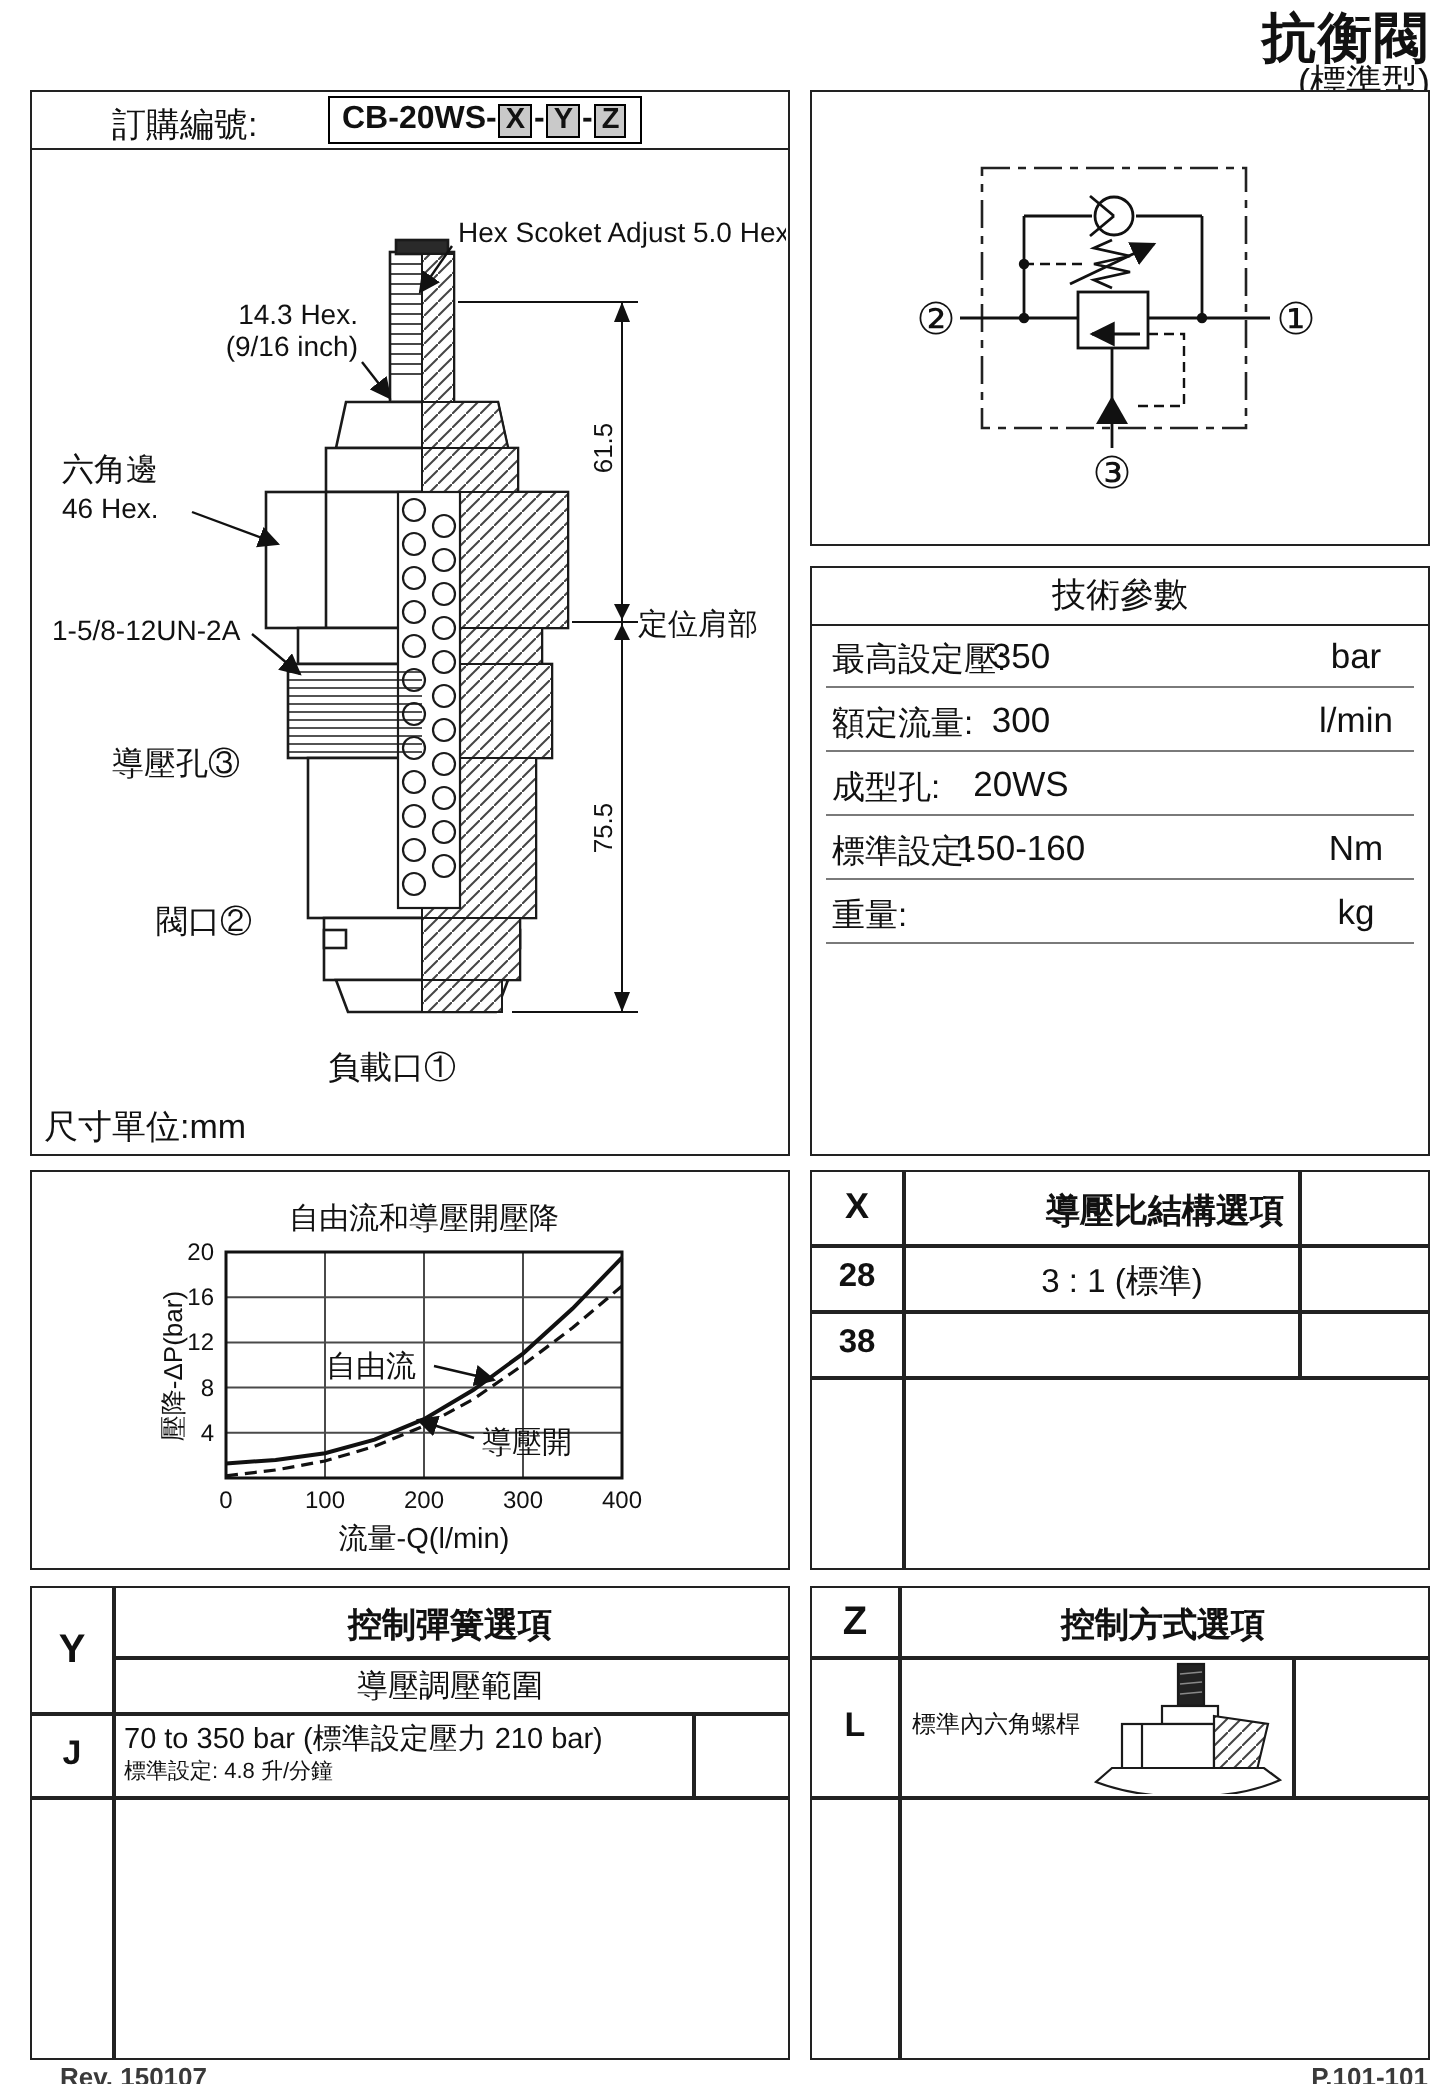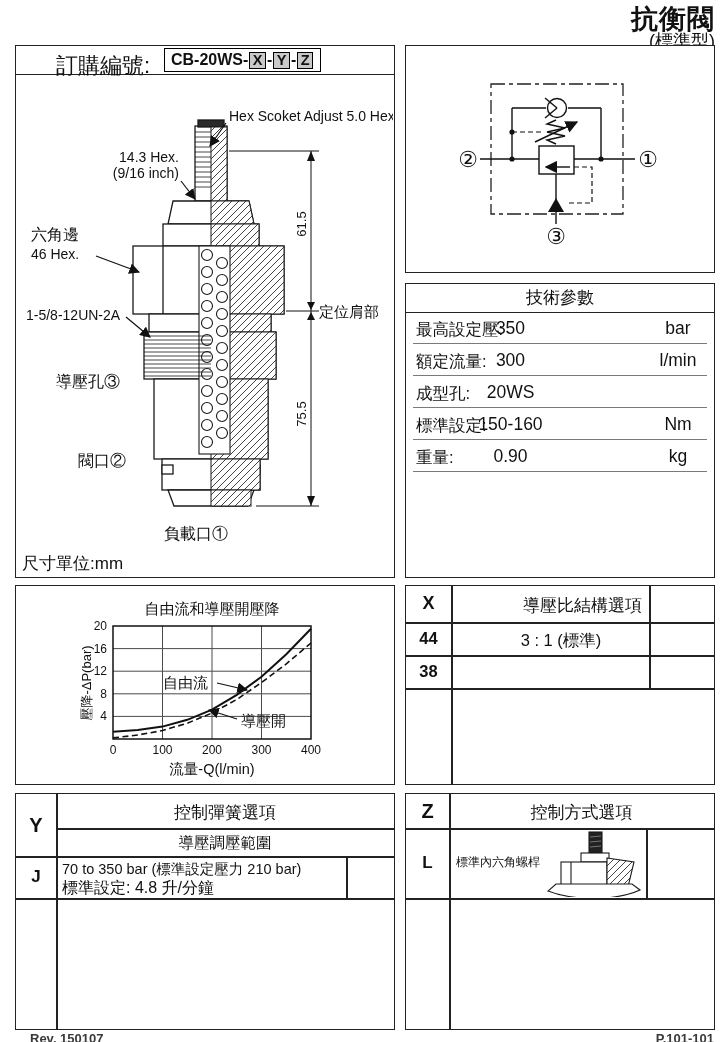--- a/index.html
+++ b/index.html
@@ -11,21 +11,21 @@
   }
   .box{position:absolute;border:1.6px solid #222;background:#fff;box-sizing:border-box}
 
   
   #page-title{position:absolute;top:1px;right:7px;font-size:27px;font-weight:bold;letter-spacing:1px}
   #page-subtitle{position:absolute;top:29px;right:7px;font-size:18px;font-weight:normal}
 
   
   #order-drawing-box{left:15px;top:45px;width:380px;height:533px}
   .order-row{position:absolute;left:0;top:0;width:100%;height:28px;border-bottom:1.6px solid #222}
-  .order-label{position:absolute;left:40px;top:5px;font-size:22px}
+  .order-label{position:absolute;left:40px;top:5px;font-size:17px}
   .pn-box{position:absolute;left:148px;top:2px;height:22px;border:1.6px solid #000;
           display:flex;align-items:center;padding:0 6px;font-weight:bold;font-size:16px}
   .pn-code{border:1.4px solid #000;background:#c9c9c9;padding:0 2.5px;margin:0 1px;
            line-height:15px;font-size:14.5px}
   #valve-svg{position:absolute;left:0;top:28px}
   .unit-note{position:absolute;left:6px;bottom:2px;font-size:17px}
 
   
   #schematic-box{left:405px;top:45px;width:310px;height:228px}
 
@@ -40,28 +40,28 @@
 
   
   #chart-box{left:15px;top:585px;width:380px;height:200px}
   #chart-svg text{font-family:"Liberation Sans",sans-serif}
 
   
   #x-box{left:405px;top:585px;width:310px;height:200px}
   .vline{position:absolute;width:1.5px;background:#222}
   .hline{position:absolute;height:1.5px;background:#222}
   .opt-code{position:absolute;text-align:center;font-weight:bold;font-size:18px}
-  .opt-title{position:absolute;text-align:center;font-weight:normal;font-size:17px}
+  .opt-title{position:absolute;text-align:center;font-weight:bold;font-size:17px}
   .opt-cell{position:absolute;text-align:center;font-size:16.5px}
 
   
   #y-box{left:15px;top:793px;width:380px;height:237px}
   #z-box{left:405px;top:793px;width:310px;height:237px}
   .y-line1{position:absolute;left:46px;top:66px;font-size:14.5px;white-space:nowrap}
-  .y-line2{position:absolute;left:46px;top:84px;font-size:16px;white-space:nowrap}
+  .y-line2{position:absolute;left:46px;top:84px;font-size:11px;white-space:nowrap}
   .z-desc{position:absolute;left:50px;top:60px;font-size:12px;white-space:nowrap}
   #z-screw-svg{position:absolute;left:138px;top:37px}
 
   
   .footer{position:absolute;top:1031px;font-size:13px;color:#3a3a3a;font-weight:bold}
   #footer-left{left:30px}
   #footer-right{right:8px}
 </style>
 </head>
 <body>
@@ -289,21 +289,20 @@
     <span class="tech-value">20WS</span>
     <span class="tech-unit"></span>
   </div>
   <div class="tech-row" style="top:124px">
     <span class="tech-label">標準設定:</span>
     <span class="tech-value">150-160</span>
     <span class="tech-unit">Nm</span>
   </div>
   <div class="tech-row" style="top:156px">
     <span class="tech-label">重量:</span>
-    <span class="tech-value">0.90</span>
     <span class="tech-unit">kg</span>
   </div>
 </div>
 
 <div class="box" id="chart-box">
   <svg id="chart-svg" width="377" height="197" viewBox="0 0 377 197">
     <g id="chart-grid">
         <line x1="97" y1="130.4" x2="295" y2="130.4" stroke="#4a4a4a" stroke-width="1"></line>
         <line x1="97" y1="107.8" x2="295" y2="107.8" stroke="#4a4a4a" stroke-width="1"></line>
         <line x1="97" y1="85.2" x2="295" y2="85.2" stroke="#4a4a4a" stroke-width="1"></line>
@@ -342,21 +341,21 @@
 </div>
 
 <div class="box" id="x-box">
   <div class="vline" style="left:45px;top:0;bottom:0"></div>
   <div class="vline" style="left:243px;top:0;height:103px"></div>
   <div class="hline" style="left:0;right:0;top:36px"></div>
   <div class="hline" style="left:0;right:0;top:69px"></div>
   <div class="hline" style="left:0;right:0;top:102px"></div>
   <div class="opt-code" style="left:0;width:45px;top:7px">X</div>
   <div class="opt-title" style="left:45px;right:0;top:8px">導壓比結構選項</div>
-  <div class="opt-code" style="left:0;width:45px;top:43px;font-size:16.5px">44</div>
+  <div class="opt-code" style="left:0;width:45px;top:43px;font-size:16.5px">28</div>
   <div class="opt-cell" style="left:45px;width:220px;top:44px">3 : 1 (標準)</div>
   <div class="opt-code" style="left:0;width:45px;top:76px;font-size:16.5px">38</div>
 </div>
 
 <div class="box" id="y-box">
   <div class="vline" style="left:40px;top:0;bottom:0"></div>
   <div class="hline" style="left:40px;right:0;top:34px"></div>
   <div class="hline" style="left:0;right:0;top:62px"></div>
   <div class="hline" style="left:0;right:0;top:104px"></div>
   <div class="vline" style="left:330px;top:62px;height:42px"></div>

